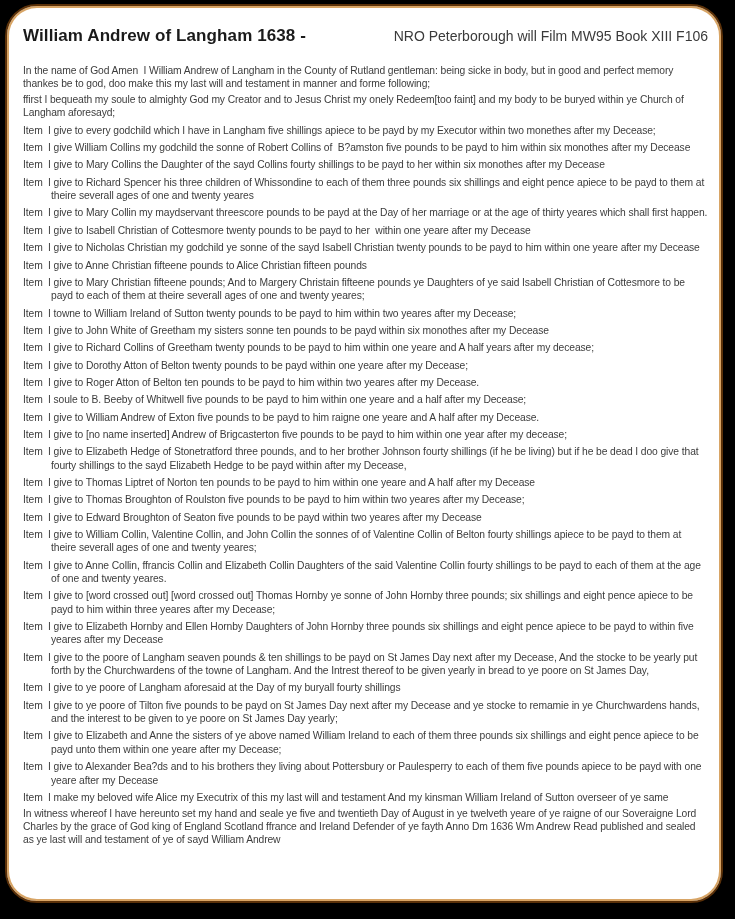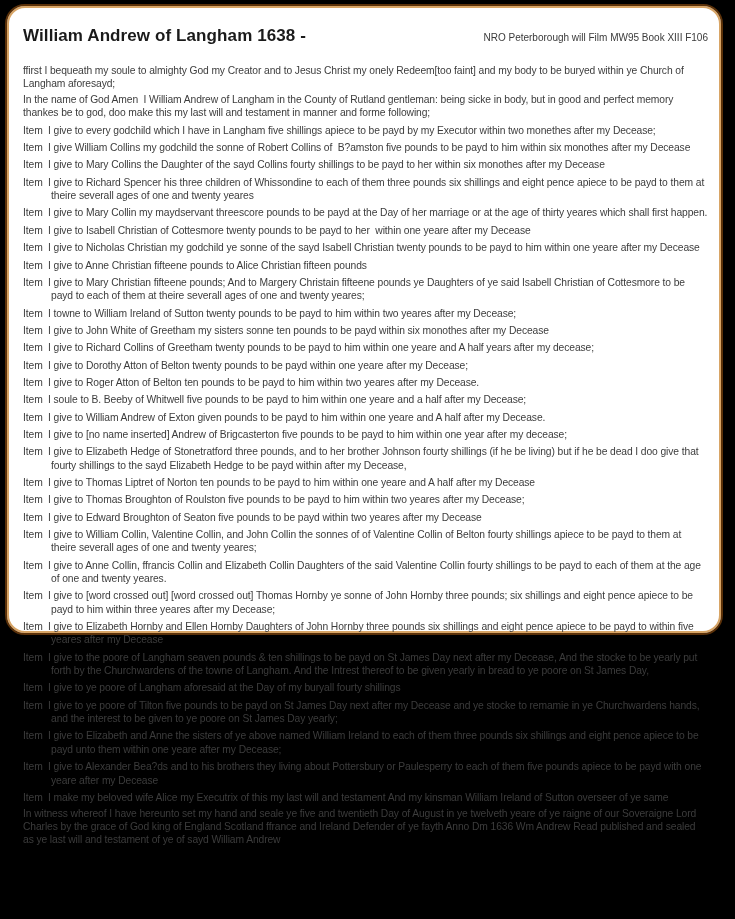--- a/index.html
+++ b/index.html
@@ -12,43 +12,43 @@
     height: 919px;
     position: relative;
     overflow: hidden;
     font-family: "Liberation Sans", sans-serif;
   }
   .page {
     position: absolute;
     left: 5px;
     top: 4px;
     width: 718px;
-    height: 631px;
+    height: 899px;
     box-sizing: border-box;
     background: #ffffff;
     border: 2.5px solid #5b3109;
     box-shadow: inset 0 0 0 2px #d8a566;
-    border-radius: 20px;
+    border-radius: 32px;
     padding: 20px 13px 4px 16px;
   }
   .header-row {
     display: flex;
     justify-content: space-between;
     align-items: baseline;
     margin-bottom: 18px;
   }
   .title {
     font-size: 17px;
     font-weight: 700;
     color: #1a1a1a;
     letter-spacing: 0.1px;
     white-space: pre-wrap;
   }
   .reference {
-    font-size: 10px;
+    font-size: 14px;
     color: #3a3a3a;
     white-space: pre-wrap;
   }
   .body-text {
     font-size: 10.3px;
     line-height: 13.35px;
     color: #3c3c3c;
     letter-spacing: -0.1px;
   }
   .para {
@@ -76,22 +76,22 @@
 </head>
 <body>
 
 <div class="page">
   <div class="header-row">
     <div class="title">William Andrew of Langham 1638 -</div>
     <div class="reference">NRO Peterborough will Film MW95 Book XIII F106</div>
   </div>
 
   <div class="body-text">
+    <div class="para">In the name of God Amen  I William Andrew of Langham in the County of Rutland gentleman: being sicke in body, but in good and perfect memory thankes be to god, doo make this my last will and testament in manner and forme following;</div>
     <div class="para">ffirst I bequeath my soule to almighty God my Creator and to Jesus Christ my onely Redeem[too faint] and my body to be buryed within ye Church of Langham aforesayd;</div>
-    <div class="para">In the name of God Amen  I William Andrew of Langham in the County of Rutland gentleman: being sicke in body, but in good and perfect memory thankes be to god, doo make this my last will and testament in manner and forme following;</div>
 
     <div id="items-list">
         <div class="item-row">
     <span class="item-label">Item</span>
     <span class="item-text">I give to every godchild which I have in Langham five shillings apiece to be payd by my Executor within two monethes after my Decease;</span>
   </div>
         <div class="item-row">
     <span class="item-label">Item</span>
     <span class="item-text">I give William Collins my godchild the sonne of Robert Collins of  B?amston five pounds to be payd to him within six monothes after my Decease</span>
   </div>
@@ -142,21 +142,21 @@
         <div class="item-row">
     <span class="item-label">Item</span>
     <span class="item-text">I give to Roger Atton of Belton ten pounds to be payd to him within two yeares after my Decease.</span>
   </div>
         <div class="item-row">
     <span class="item-label">Item</span>
     <span class="item-text">I soule to B. Beeby of Whitwell five pounds to be payd to him within one yeare and a half after my Decease;</span>
   </div>
         <div class="item-row">
     <span class="item-label">Item</span>
-    <span class="item-text">I give to William Andrew of Exton given pounds to be payd to him within one yeare and A half after my Decease.</span>
+    <span class="item-text">I give to William Andrew of Exton five pounds to be payd to him raigne one yeare and A half after my Decease.</span>
   </div>
         <div class="item-row">
     <span class="item-label">Item</span>
     <span class="item-text">I give to [no name inserted] Andrew of Brigcasterton five pounds to be payd to him within one year after my decease;</span>
   </div>
         <div class="item-row">
     <span class="item-label">Item</span>
     <span class="item-text">I give to Elizabeth Hedge of Stonetratford three pounds, and to her brother Johnson fourty shillings (if he be living) but if he be dead I doo give that fourty shillings to the sayd Elizabeth Hedge to be payd within after my Decease,</span>
   </div>
         <div class="item-row">

